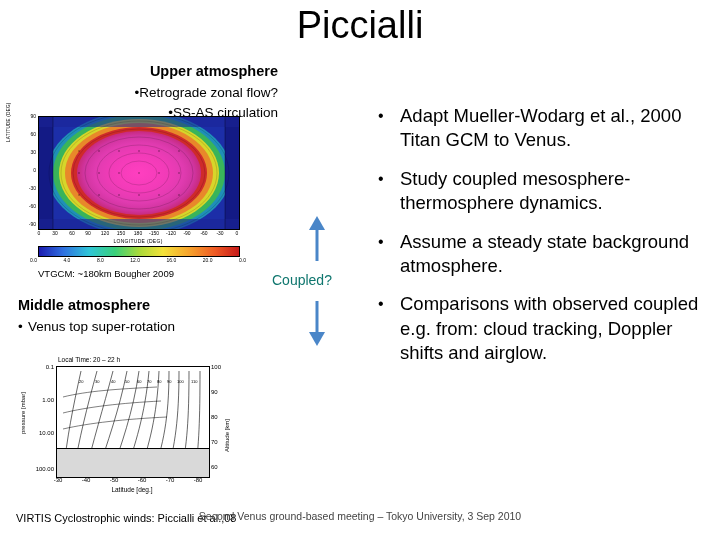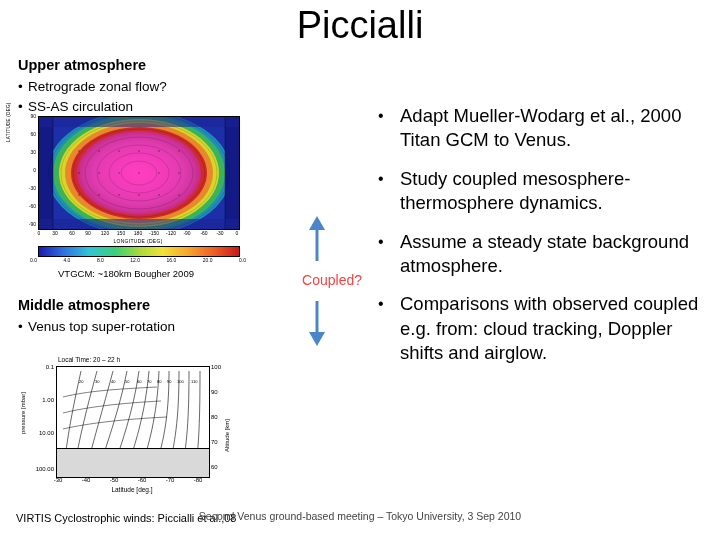--- a/index.html
+++ b/index.html
@@ -29,22 +29,23 @@
     font-size: 38px;
     font-weight: normal;
     color: #000;
     letter-spacing: 0px;
   }
 
   
   .left-col {
     position: absolute;
     left: 18px;
-    top: 56px;
+    top: 62px;
     width: 260px;
+    text-align: right;
   }
   .sec-head {
     font-size: 14.5px;
     font-weight: bold;
     margin: 0 0 4px 0;
     line-height: 1.25;
   }
   .bullet-left {
     font-size: 13.5px;
     line-height: 1.35;
@@ -123,21 +124,20 @@
     display: flex;
     justify-content: space-between;
     font-size: 5px;
   }
   .fig1-caption {
     position: absolute;
     left: 26px;
     top: 156px;
     font-size: 9.5px;
     color: #000;
-    margin-left: 20px;
   }
 
   
   .fig2 {
     position: absolute;
     left: 18px;
     top: 356px;
     width: 230px;
     height: 150px;
   }
@@ -226,23 +226,23 @@
     left: 272px;
     top: 216px;
     width: 90px;
     text-align: center;
   }
   .coupled .label {
     position: absolute;
     left: 0;
     top: 56px;
     width: 90px;
-    text-align: right;
+    text-align: left;
     font-size: 14px;
-    color: #ef4444;
+    color: #0f766e;
   }
   .arrow-svg {
     position: absolute;
     left: 26px;
     top: 0;
   }
 
   
   .right-col {
     position: absolute;

